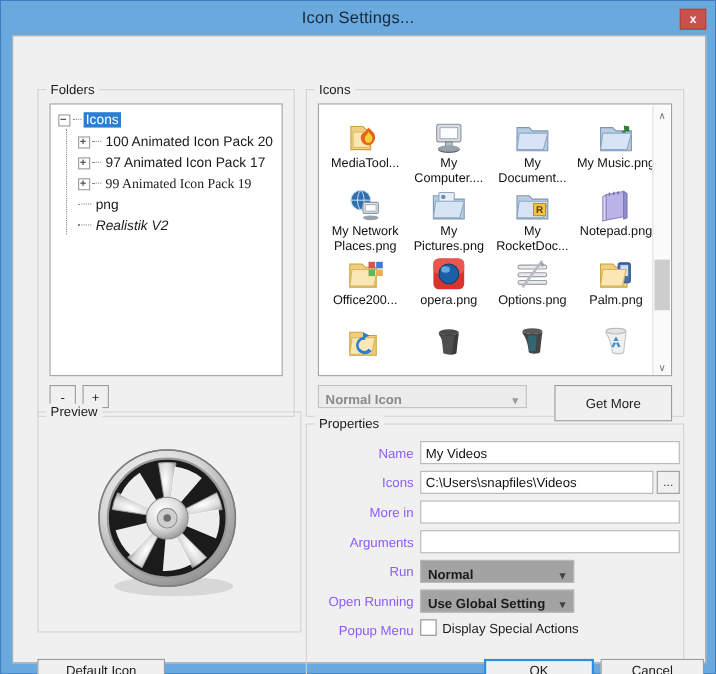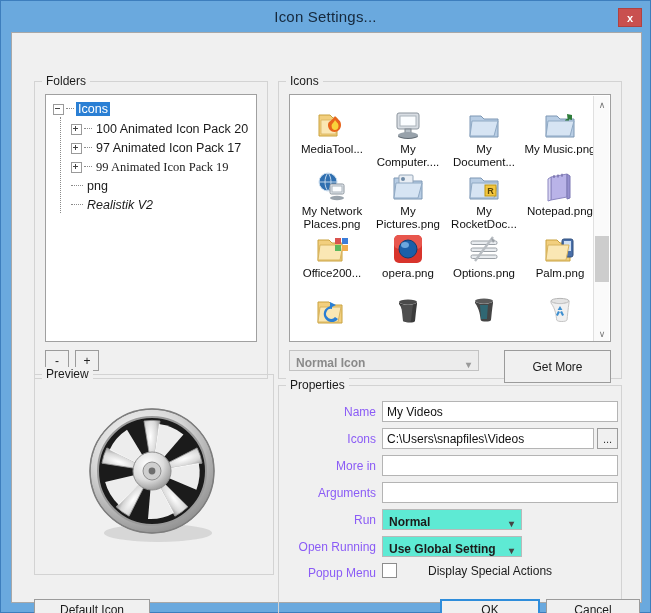--- a/index.html
+++ b/index.html
@@ -96,21 +96,21 @@
     border-left:1px solid #e0e0e0;box-sizing:border-box;
   }
   .vsbtn{width:16px;height:17px;display:flex;align-items:center;justify-content:center;color:#777;font-size:9px;cursor:pointer;}
   .vsthumb{position:absolute;left:1px;top:140px;width:14px;height:46px;background:#cdcdcd;cursor:pointer;}
 
   .combo{
     position:absolute;background:#ececec;border:1px solid #c2c2c2;box-sizing:border-box;
     display:flex;align-items:flex-end;padding-left:6px;font-size:12px;color:#8a8a8a;cursor:pointer;font-weight:bold;
   }
   .combo .arrow{position:absolute;right:7px;color:#9a9a9a;font-size:10px;}
-  .combo.enabled{background:#5eead4;color:#1b1b1b;border:1px solid #b9b9b9;}
+  .combo.enabled{background:#a3a3a3;color:#1b1b1b;border:1px solid #b9b9b9;}
   .combo.enabled .arrow{color:#444;}
 
   .btn{
     background:#f0f0f0;border:1px solid #9b9b9b;box-sizing:border-box;
     display:flex;align-items:center;justify-content:center;font-size:12px;
     color:#1b1b1b;cursor:pointer;
   }
   .btn.primary{border:2px solid #2f8ddb;background:#f0f0f0;}
 
   #cmb-normalicon{left:11px;top:276px;width:190px;height:21px;}
@@ -125,21 +125,21 @@
   .tinput{
     position:absolute;background:#fff;border:1px solid #b4b4b4;box-sizing:border-box;
     height:21px;font-size:12px;color:#111;padding:0 4px;display:flex;align-items:center;
     font-family:"Liberation Sans", sans-serif;
   }
   .dots-btn{
     position:absolute;width:21px;height:21px;background:#f0f0f0;border:1px solid #9b9b9b;
     box-sizing:border-box;display:flex;align-items:center;justify-content:center;
     font-size:11px;color:#333;cursor:pointer;
   }
-  .chkrow{position:absolute;display:flex;align-items:center;gap:26px;}
+  .chkrow{position:absolute;display:flex;align-items:center;}
   .chkbox{width:13px;height:13px;border:1px solid #8d8d8d;background:#fff;margin-right:5px;flex:none;cursor:pointer;}
 
   
   #btn-default{position:absolute;left:22px;top:566px;width:116px;height:22px;}
   #btn-ok{position:absolute;left:428px;top:566px;width:100px;height:22px;}
   #btn-cancel{position:absolute;left:534px;top:566px;width:94px;height:22px;}
 </style>
 </head>
 <body>
 

